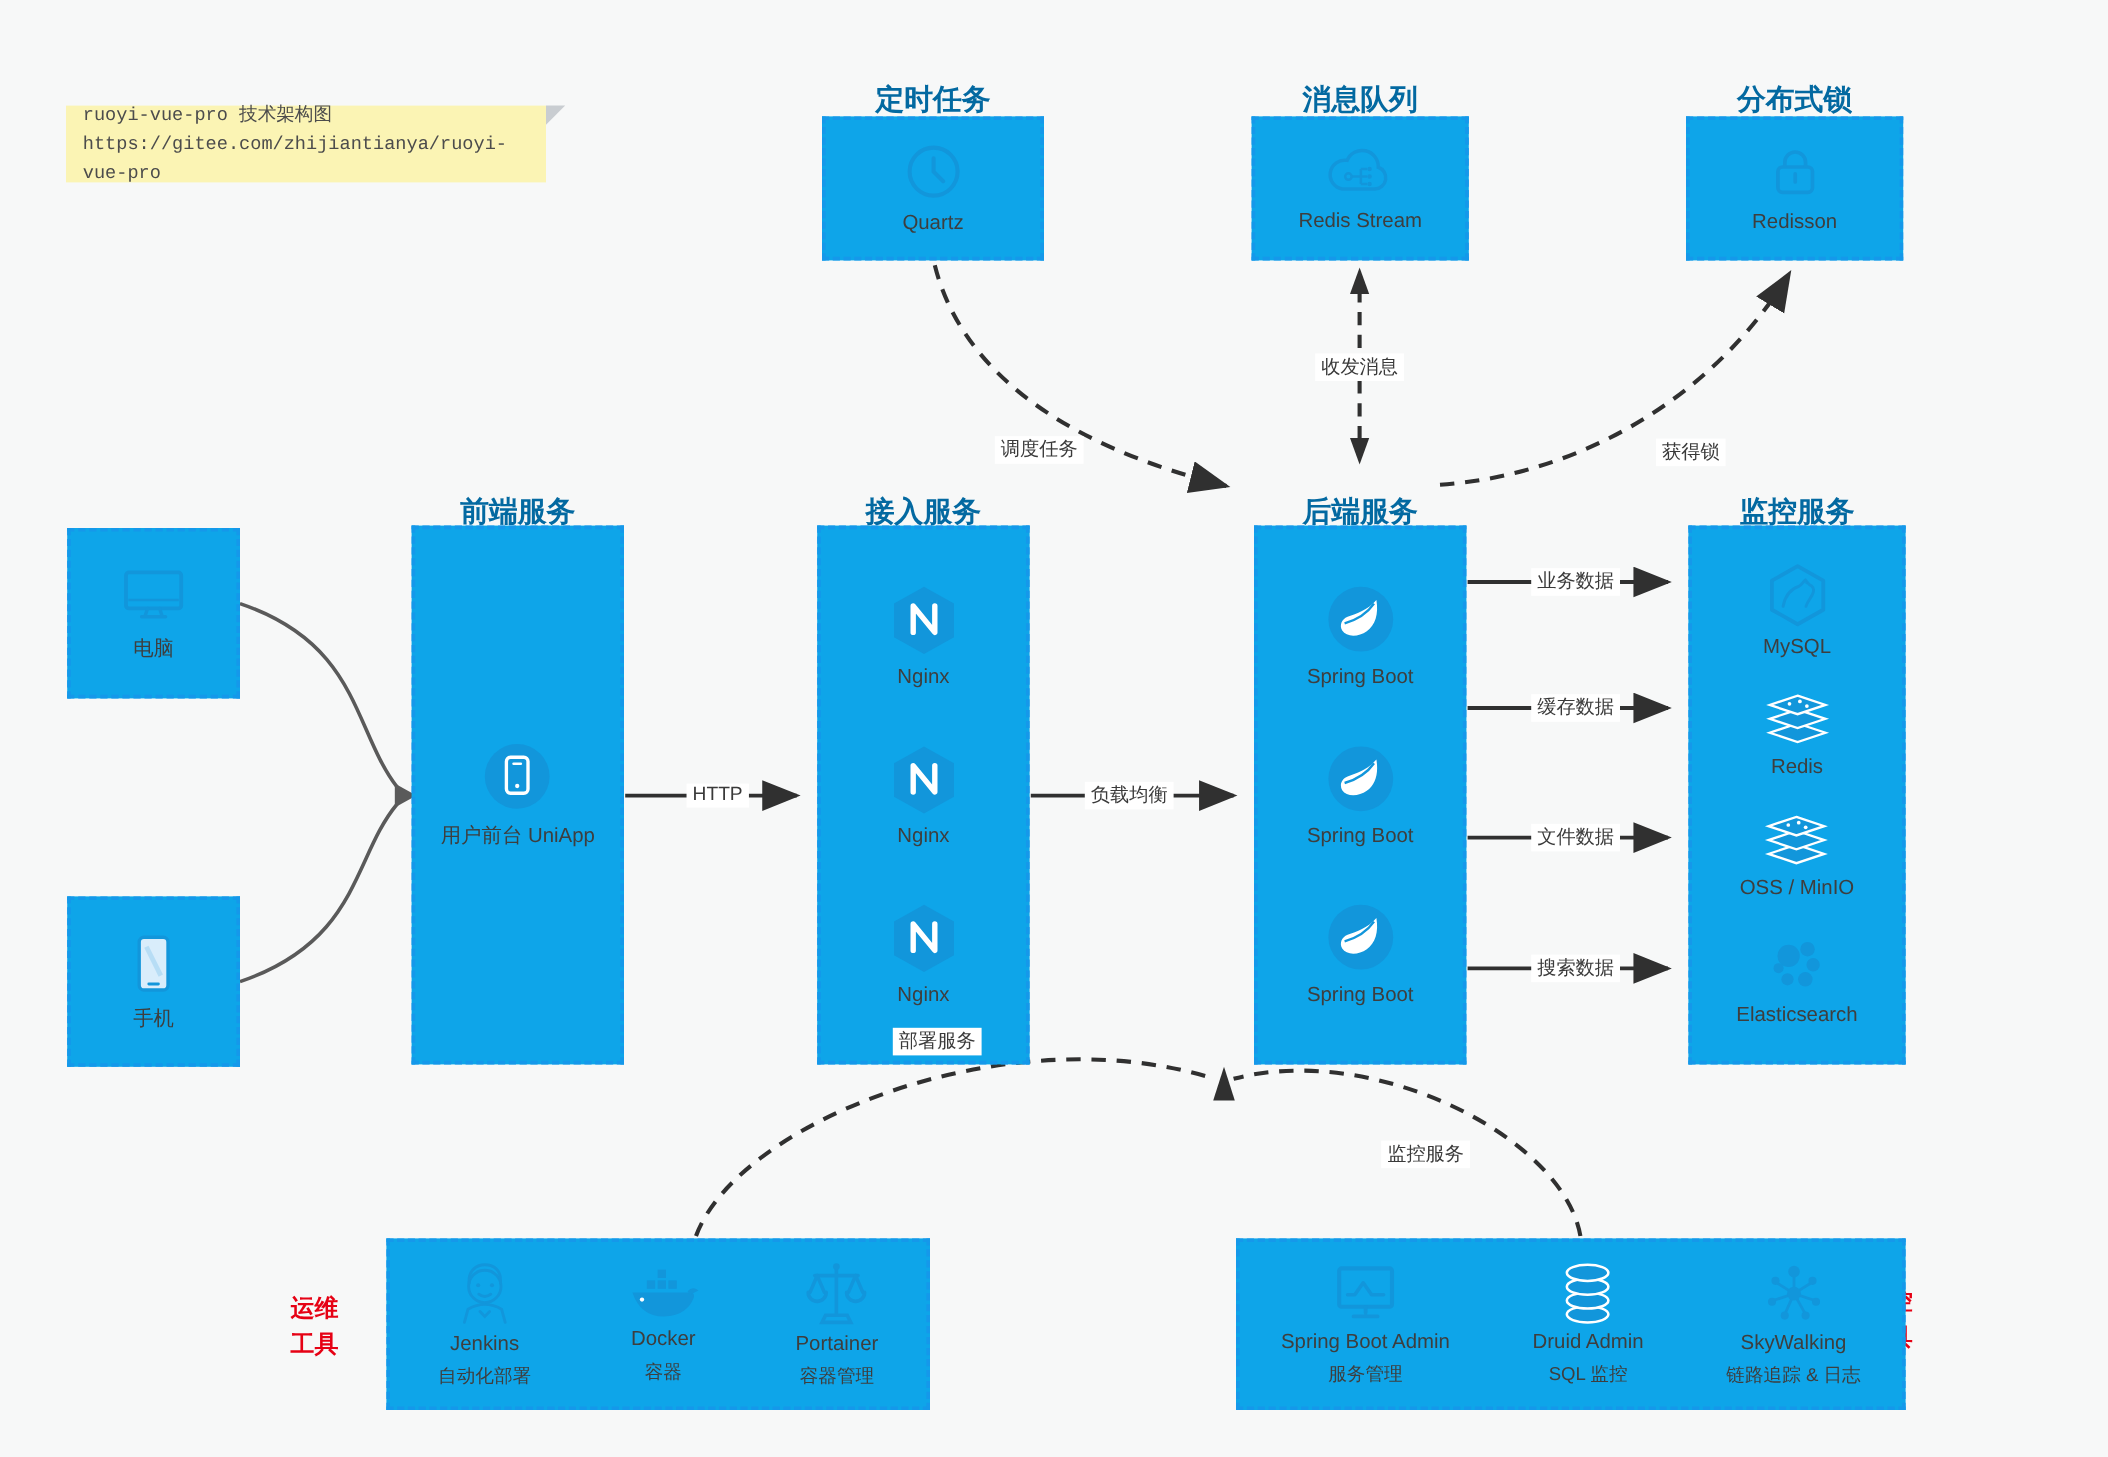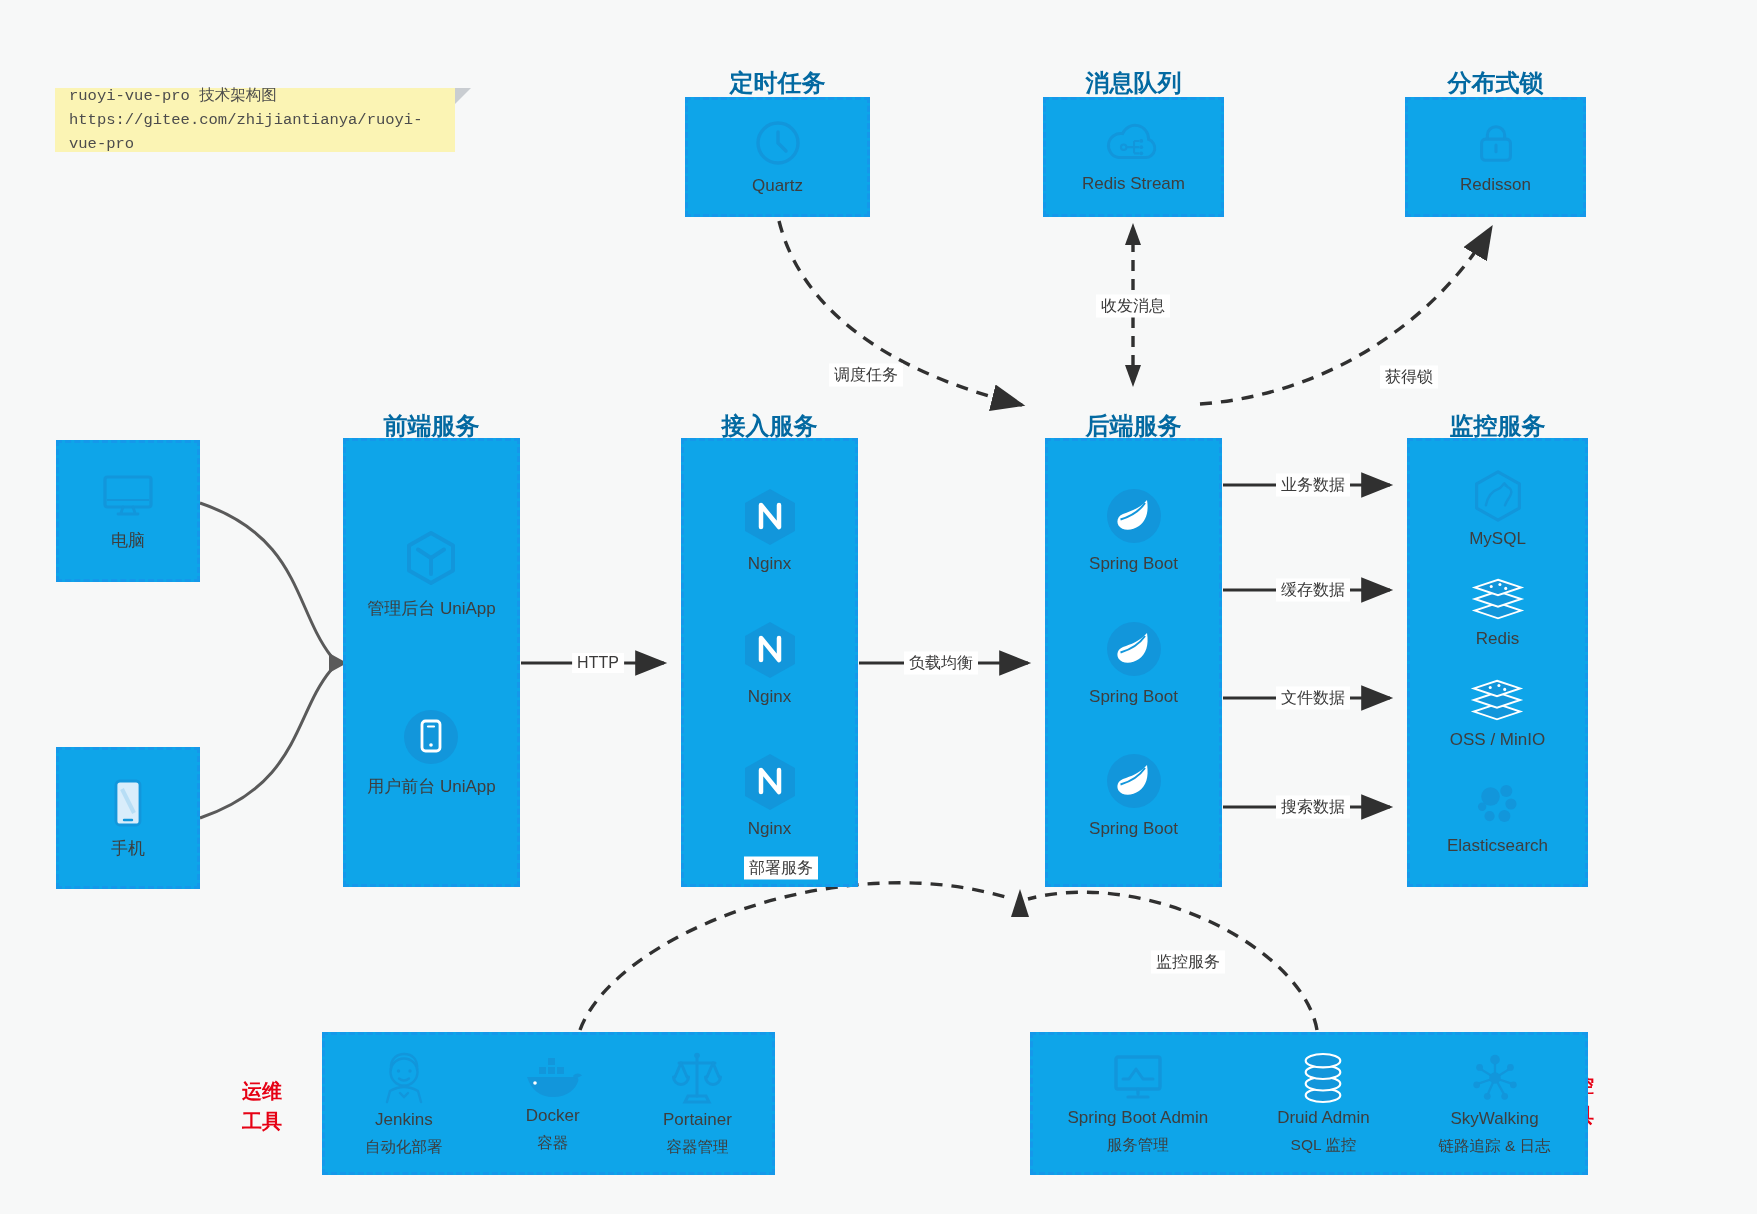--- a/index.html
+++ b/index.html
@@ -128,27 +128,20 @@
         <rect x="8" y="4" width="24" height="44" rx="4" fill="#d9edfb" stroke="#1296db" stroke-width="2.8"></rect>
         <path d="M14 12 L26 36" stroke="#b7ddf5" stroke-width="4"></path>
         <path d="M16 43 h8" stroke="#1296db" stroke-width="2.4" stroke-linecap="round"></path>
       </svg>
       <div class="lbl">手机</div>
     </div>
   </div>
 
   <div class="dbox" style="left:343px;top:438px;width:177px;height:449px;">
     <div class="node">
-      <svg width="62" height="62" viewBox="0 0 62 62">
-        <path d="M31 6 L53 18.5 V43.5 L31 56 L9 43.5 V18.5 Z" fill="none" stroke="#1296db" stroke-width="4" stroke-linejoin="round"></path>
-        <path d="M31 31 L18 22.5 M31 31 L44 22.5 M31 31 V47" stroke="#1296db" stroke-width="4" stroke-linecap="round" fill="none"></path>
-      </svg>
-      <div class="lbl">管理后台 UniApp</div>
-    </div>
-    <div class="node">
       <svg width="60" height="60" viewBox="0 0 60 60">
         <circle cx="30" cy="30" r="27" fill="#1296db"></circle>
         <rect x="21" y="14" width="18" height="30" rx="3.5" fill="none" stroke="#ffffff" stroke-width="2.8"></rect>
         <circle cx="30" cy="38" r="1.8" fill="#ffffff"></circle>
         <path d="M27 19.5 h6" stroke="#ffffff" stroke-width="2.2" stroke-linecap="round"></path>
       </svg>
       <div class="lbl">用户前台 UniApp</div>
     </div>
   </div>
 

